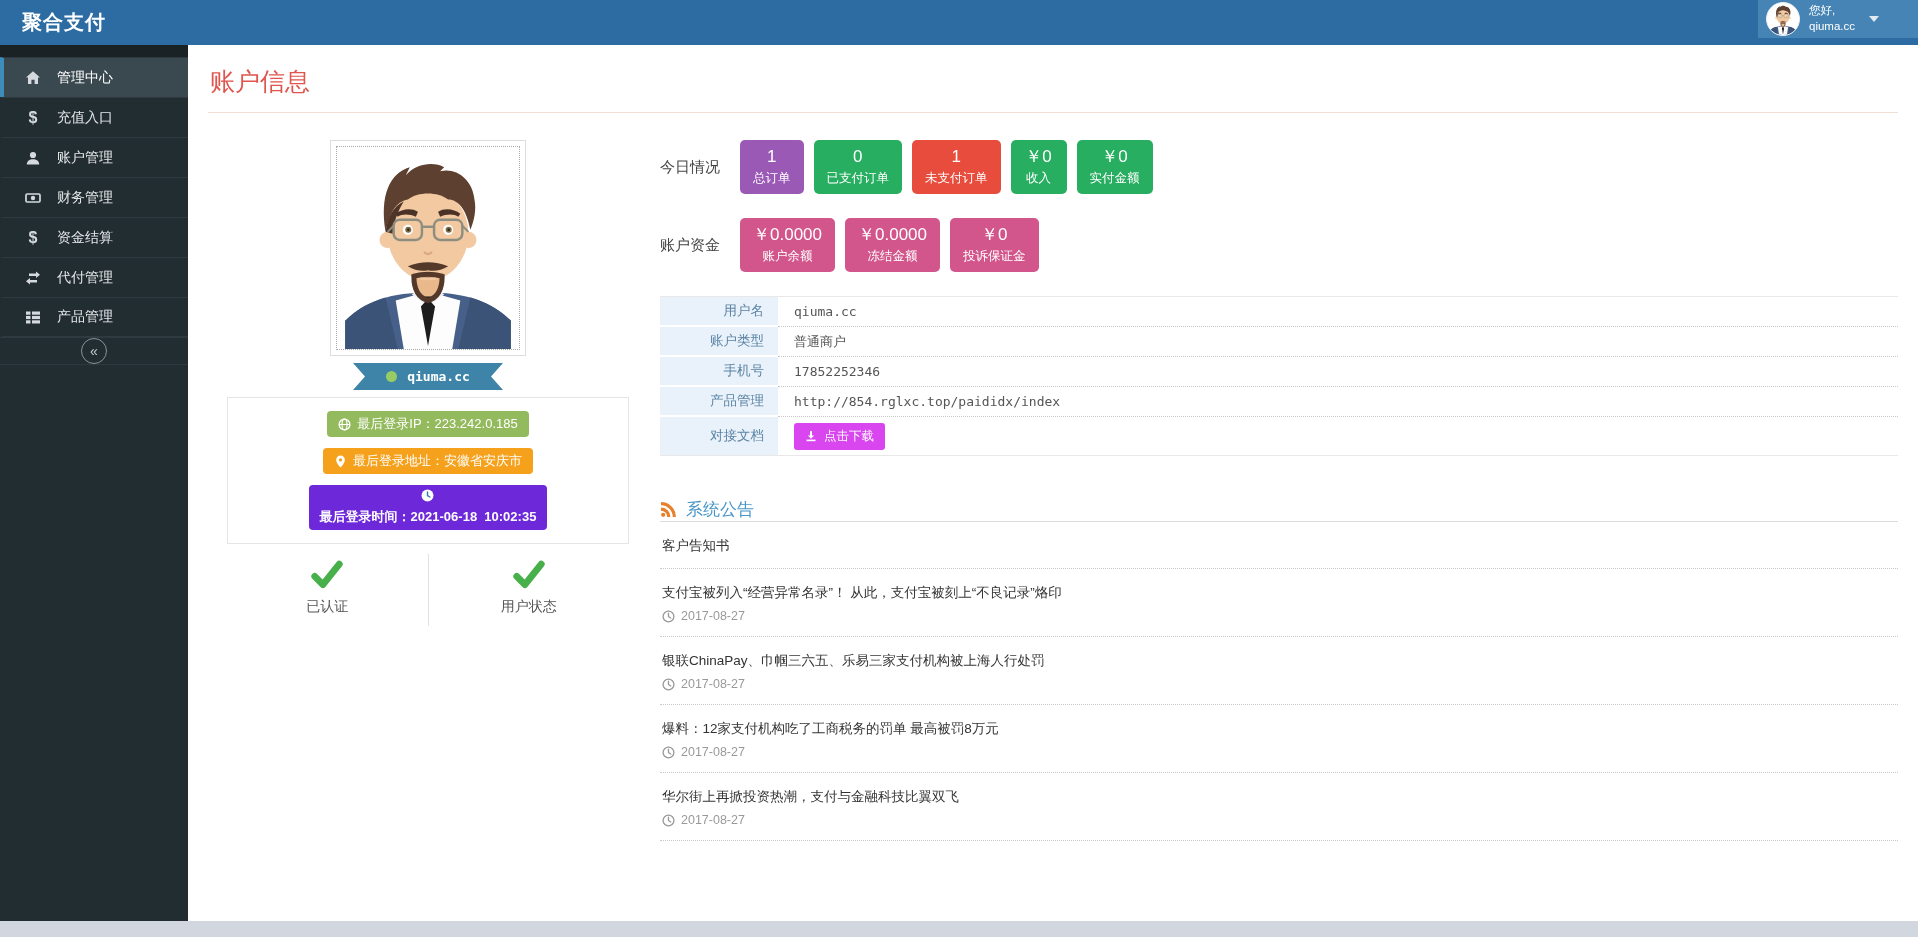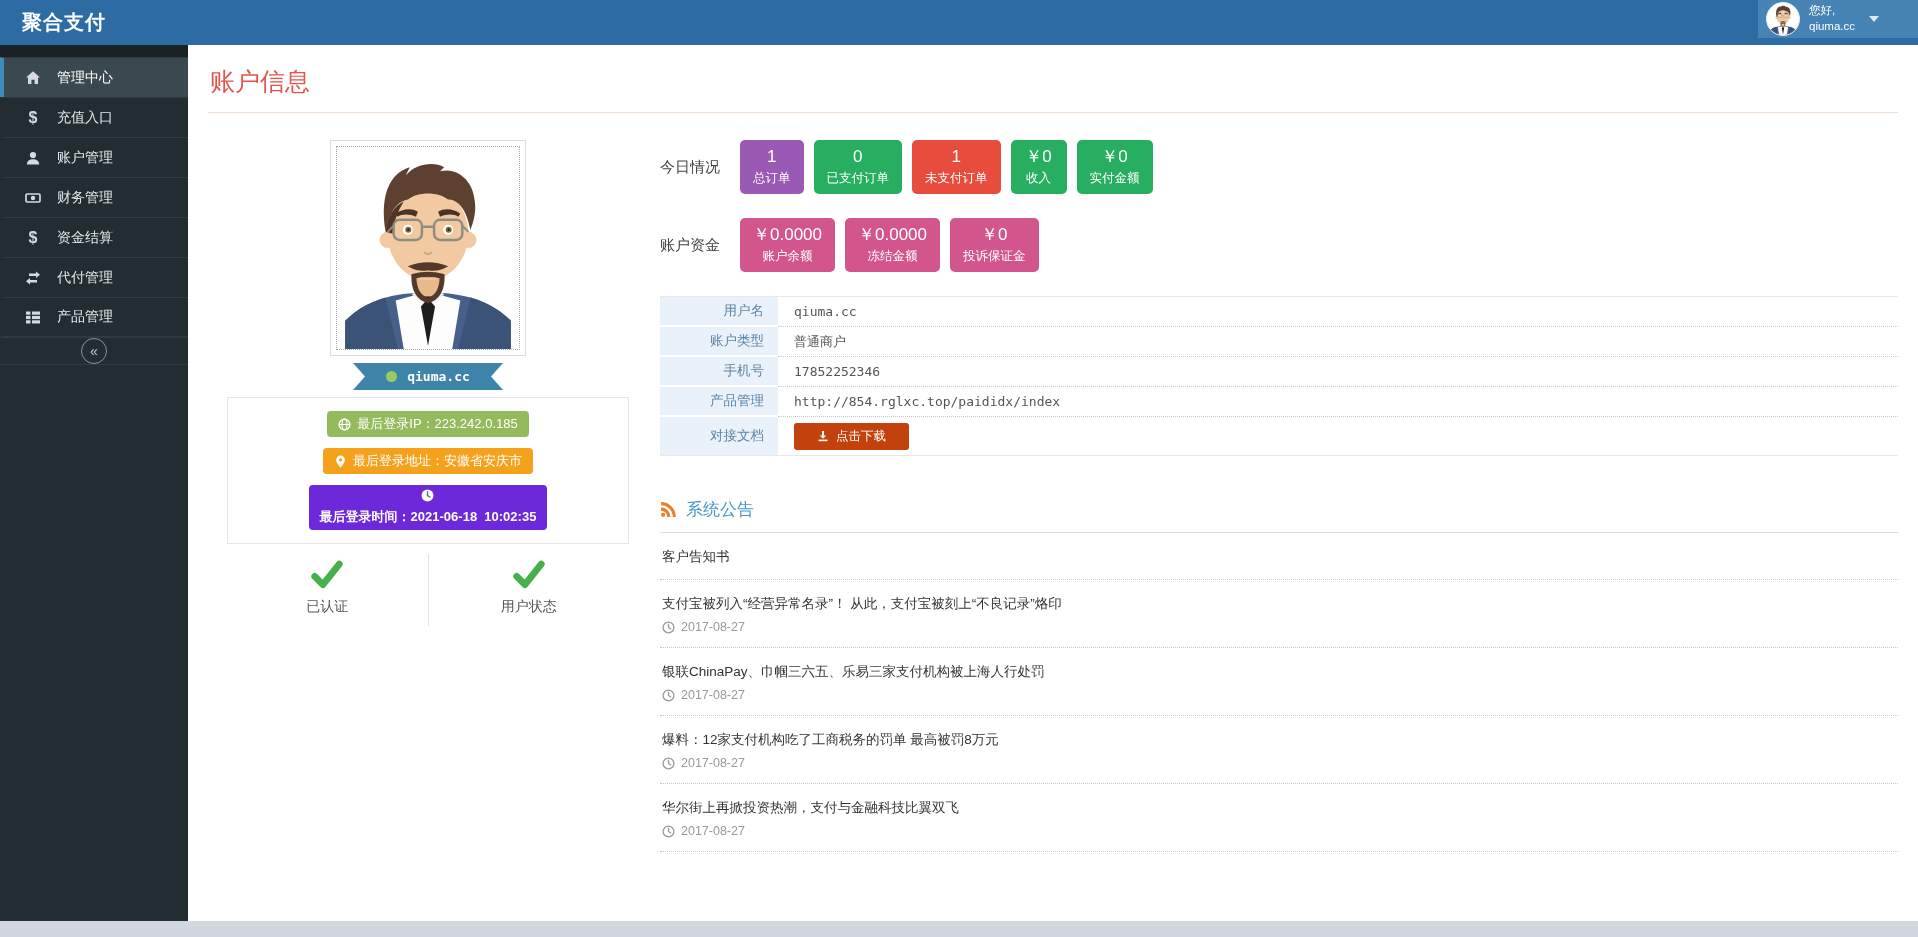--- a/index.html
+++ b/index.html
@@ -84,27 +84,27 @@
   .info-row { display:flex; align-items:center; min-height:30px; }
   .info-row.tall { min-height:38px; }
   .info-label { width:118px; flex:0 0 118px; background:#e9f2fa; color:#5c84a5; font-size:13.5px;
     text-align:right; padding-right:14px; align-self:stretch; display:flex; align-items:center;
     justify-content:flex-end; border-bottom:2px solid #fff; }
   .info-row:last-child .info-label { border-bottom:none; }
   .info-value { flex:1; padding-left:16px; font-size:13px; color:#555; align-self:stretch;
     display:flex; align-items:center; border-bottom:1px dotted #c8c8c8; }
   .info-row:last-child .info-value { border-bottom:none; }
   .mono { font-family:"DejaVu Sans Mono",monospace; }
-  .download-btn { background:#c2410c; color:#fff; border:none; border-radius:3px; font-size:12.5px;
-    padding:5px 23px; cursor:pointer; display:inline-flex; align-items:center; gap:7px; }
+  .download-btn { background:#d946ef; color:#fff; border:none; border-radius:3px; font-size:12.5px;
+    padding:5px 11px; cursor:pointer; display:inline-flex; align-items:center; gap:7px; }
   .download-btn svg { width:12px; height:12px; }
 
   
   .notices { margin-top:42px; }
-  .notice-header { display:flex; align-items:center; gap:9px; padding-bottom:11px; border-bottom:1px solid #ddd; }
+  .notice-header { display:flex; align-items:center; gap:9px; border-bottom:1px solid #ddd; }
   .notice-header svg { width:17px; height:17px; }
   .notice-title { color:#4796c8; font-size:17px; }
   .notice-item { padding:15px 2px 13px 2px; border-bottom:1px dotted #c8c8c8; }
   .notice-item-title { font-size:13.5px; color:#333; cursor:pointer; }
   .notice-date { display:flex; align-items:center; gap:6px; color:#999; font-size:12.5px; margin-top:7px; }
   .notice-date svg { width:13px; height:13px; }
   .hidden-defs { position:absolute; width:0; height:0; overflow:hidden; }
 </style>
 </head>
 <body>

